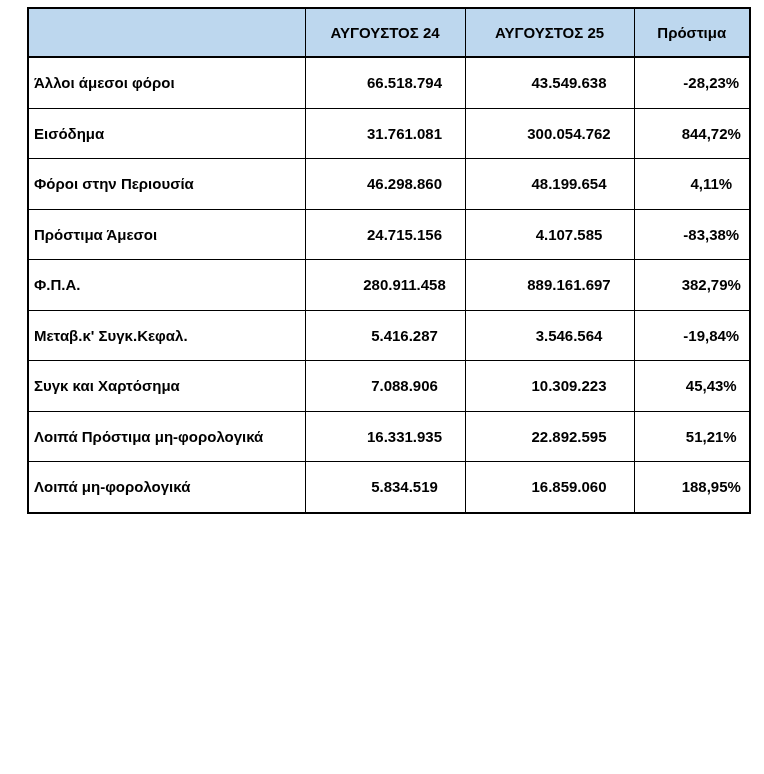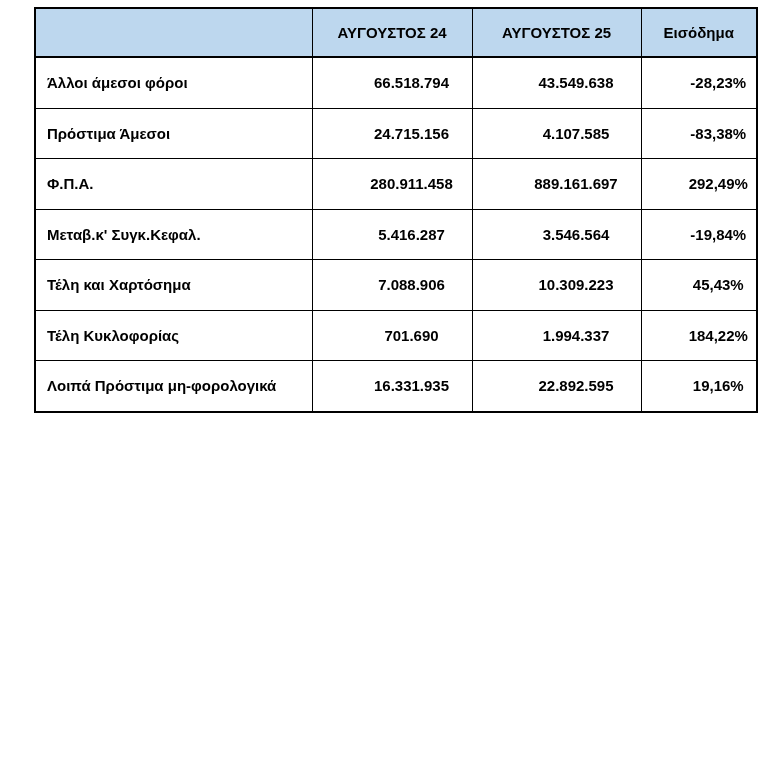--- a/index.html
+++ b/index.html
@@ -12,21 +12,21 @@
   }
   .page {
     position: relative;
     width: 764px;
     height: 774px;
     background: #FFFFFF;
     overflow: hidden;
   }
   table.tax-table {
     position: absolute;
-    left: 34px;
+    left: 27px;
     top: 7px;
     width: 722px;
     border-collapse: collapse;
     table-layout: fixed;
     border: 2px solid #000000;
   }
   table.tax-table th,
   table.tax-table td {
     border: 1px solid #000000;
     color: #000000;
@@ -43,21 +43,21 @@
     height: 47px;
     border-bottom: 2px solid #000000;
   }
   table.tax-table tbody td {
     height: 49.5px;
     background: #FFFFFF;
     padding-left: 39px;
   }
   table.tax-table td.label-cell {
     text-align: left;
-    padding-left: 11px;
+    padding-left: 5px;
   }
   col.c-label  { width: 277px; }
   col.c-aug24  { width: 160px; }
   col.c-aug25  { width: 169px; }
   col.c-change { width: 116px; }
 </style>
 </head>
 <body>
 
 <div class="page">
@@ -66,61 +66,73 @@
       <col class="c-label">
       <col class="c-aug24">
       <col class="c-aug25">
       <col class="c-change">
     </colgroup>
     <thead>
       <tr>
         <th></th>
         <th>ΑΥΓΟΥΣΤΟΣ 24</th>
         <th>ΑΥΓΟΥΣΤΟΣ 25</th>
-        <th>Εισόδημα</th>
+        <th>Πρόστιμα</th>
       </tr>
     </thead>
     <tbody>
       <tr>
         <td class="label-cell">Άλλοι άμεσοι φόροι</td>
         <td>66.518.794</td>
         <td>43.549.638</td>
         <td>-28,23%</td>
+      </tr>
+      <tr>
+        <td class="label-cell">Εισόδημα</td>
+        <td>31.761.081</td>
+        <td>300.054.762</td>
+        <td>844,72%</td>
+      </tr>
+      <tr>
+        <td class="label-cell">Φόροι στην Περιουσία</td>
+        <td>46.298.860</td>
+        <td>48.199.654</td>
+        <td>4,11%</td>
       </tr>
       <tr>
         <td class="label-cell">Πρόστιμα  Άμεσοι</td>
         <td>24.715.156</td>
         <td>4.107.585</td>
         <td>-83,38%</td>
       </tr>
       <tr>
         <td class="label-cell">Φ.Π.Α.</td>
         <td>280.911.458</td>
         <td>889.161.697</td>
-        <td>292,49%</td>
+        <td>382,79%</td>
       </tr>
       <tr>
         <td class="label-cell">Μεταβ.κ' Συγκ.Κεφαλ.</td>
         <td>5.416.287</td>
         <td>3.546.564</td>
         <td>-19,84%</td>
       </tr>
       <tr>
-        <td class="label-cell">Τέλη και Χαρτόσημα</td>
+        <td class="label-cell">Συγκ και Χαρτόσημα</td>
         <td>7.088.906</td>
         <td>10.309.223</td>
         <td>45,43%</td>
       </tr>
       <tr>
-        <td class="label-cell">Τέλη Κυκλοφορίας</td>
-        <td>701.690</td>
-        <td>1.994.337</td>
-        <td>184,22%</td>
-      </tr>
-      <tr>
         <td class="label-cell">Λοιπά Πρόστιμα μη-φορολογικά</td>
         <td>16.331.935</td>
         <td>22.892.595</td>
-        <td>19,16%</td>
+        <td>51,21%</td>
+      </tr>
+      <tr>
+        <td class="label-cell">Λοιπά μη-φορολογικά</td>
+        <td>5.834.519</td>
+        <td>16.859.060</td>
+        <td>188,95%</td>
       </tr>
     </tbody>
   </table>
 </div>
 
 </body></html>

